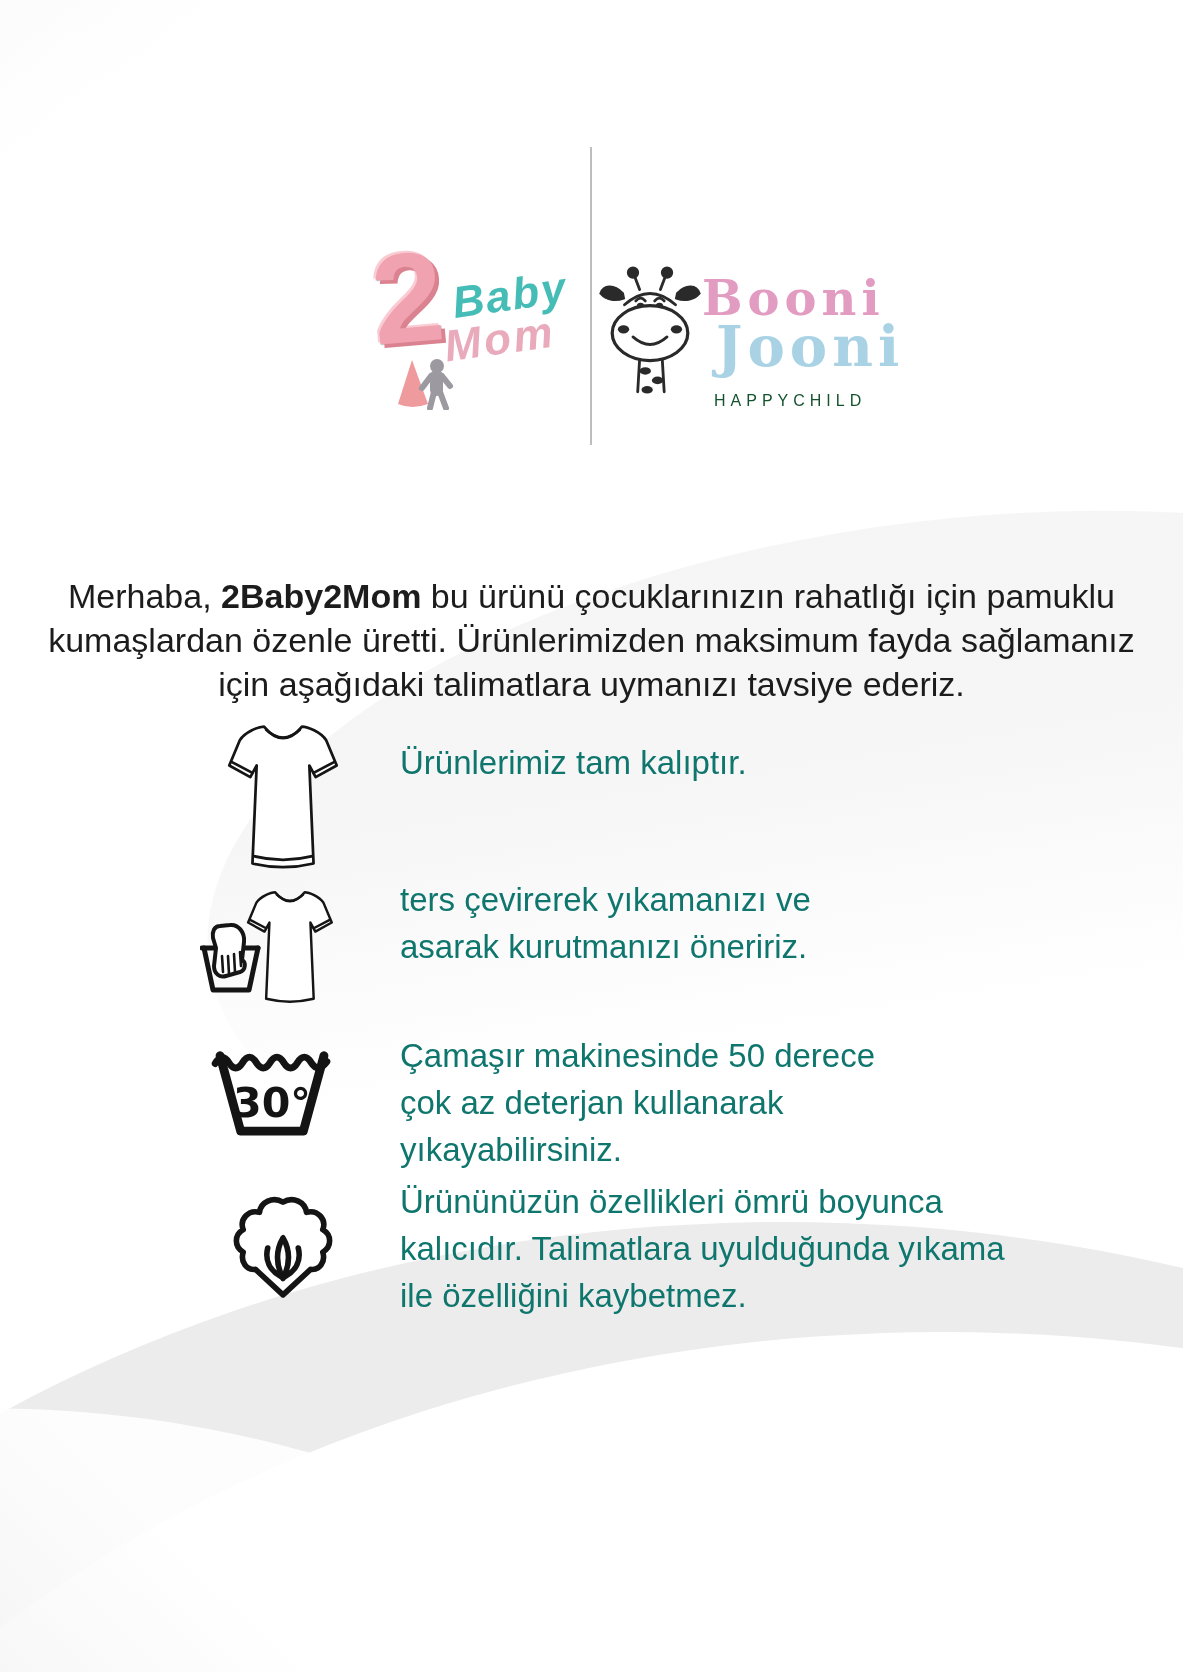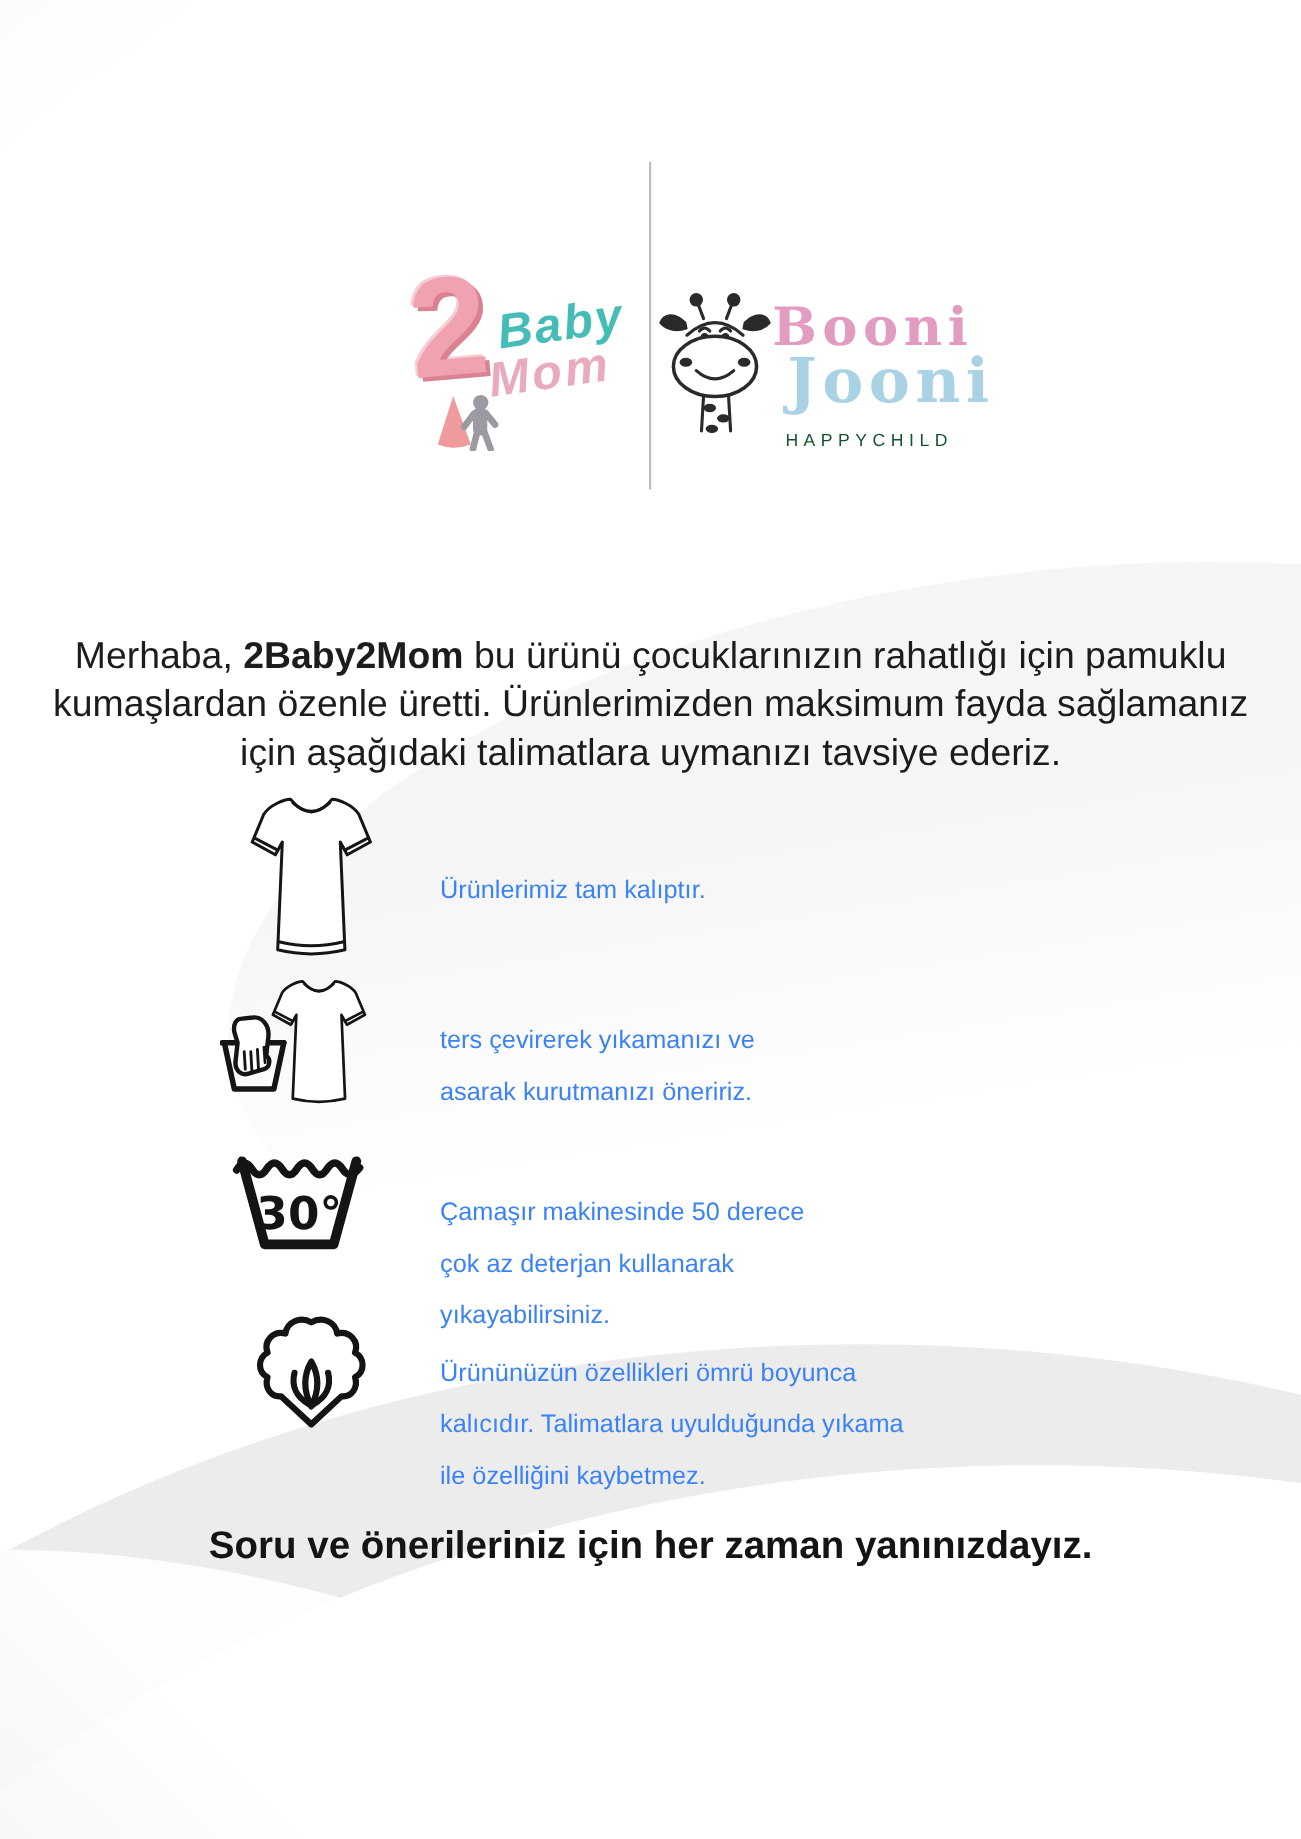--- a/index.html
+++ b/index.html
@@ -42,21 +42,21 @@
   .booni-tagline{position:absolute;left:116px;top:108px;font-size:16px;letter-spacing:5px;color:#14532d;margin-top:24px;}
 
   
   .intro{position:absolute;top:540px;left:36px;width:1111px;text-align:center;
     font-size:34px;line-height:44px;color:#1c1c1c;}
   .intro b{font-weight:bold;}
 
   
   .care-row{position:absolute;left:0;width:1183px;}
   .care-icon{position:absolute;}
-  .care-text{position:absolute;left:400px;font-size:23px;line-height:47px;color:#3b82f6;margin-top:46px;}
+  .care-text{position:absolute;left:400px;font-size:33px;line-height:47px;color:#0f766e;}
   .row-1{top:683px;} .row-1 .care-icon{left:224px;top:2px;}  .row-1 .care-text{top:56px;}
   .row-2{top:876px;} .row-2 .care-icon{left:200px;top:10px;} .row-2 .care-text{top:0;}
   .row-3{top:1028px;}.row-3 .care-icon{left:208px;top:14px;} .row-3 .care-text{top:4px;}
   .row-4{top:1176px;}.row-4 .care-icon{left:230px;top:8px;}  .row-4 .care-text{top:2px;}
 
   
   .footer-note{position:absolute;top:1350px;left:0;width:1183px;text-align:center;
     font-size:35px;font-weight:bold;color:#141414;}
 
   svg{display:block;}
@@ -191,16 +191,15 @@
           </g>
         </svg>
       </div>
       <div class="care-text">
         <div>Ürününüzün özellikleri ömrü boyunca</div>
         <div>kalıcıdır. Talimatlara uyulduğunda yıkama</div>
         <div>ile özelliğini kaybetmez.</div>
       </div>
     </div>
 
-    <p class="footer-note">Soru ve önerileriniz için her zaman yanınızdayız.</p>
 
   </div>
 </div>
 
 </body></html>

